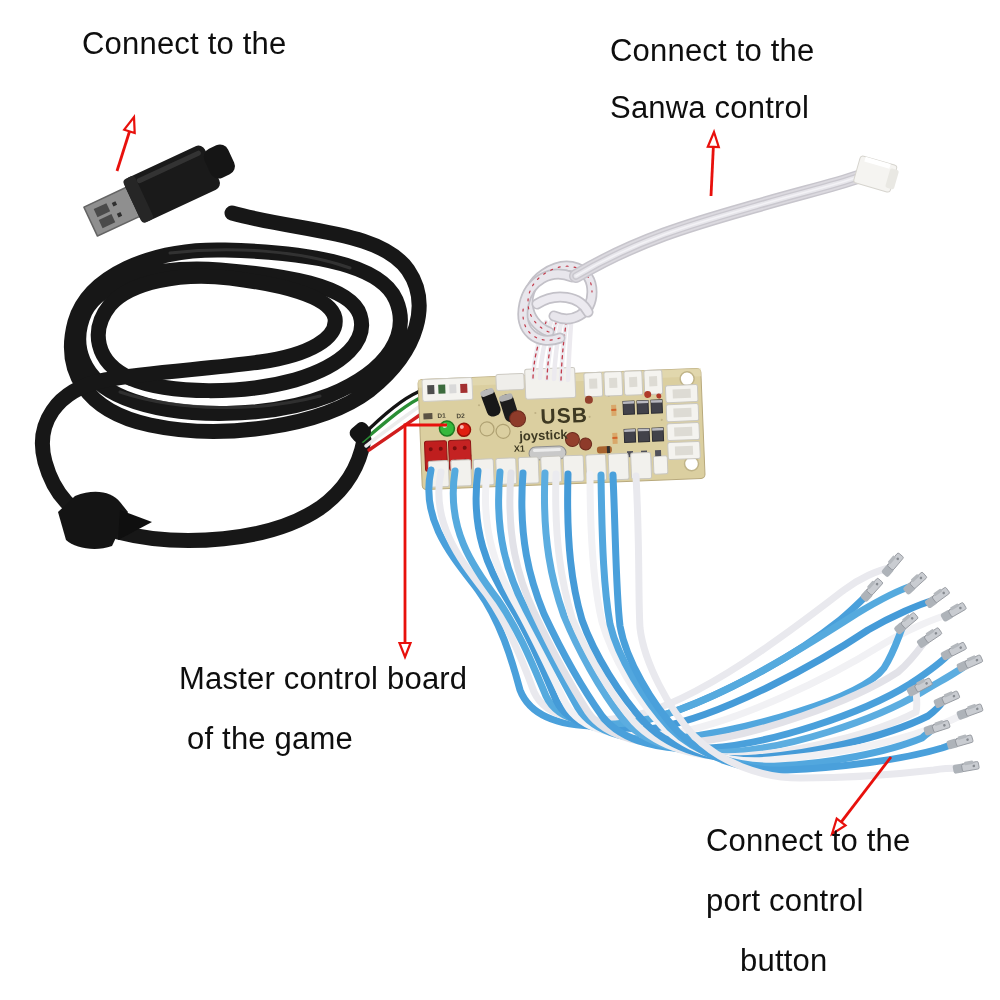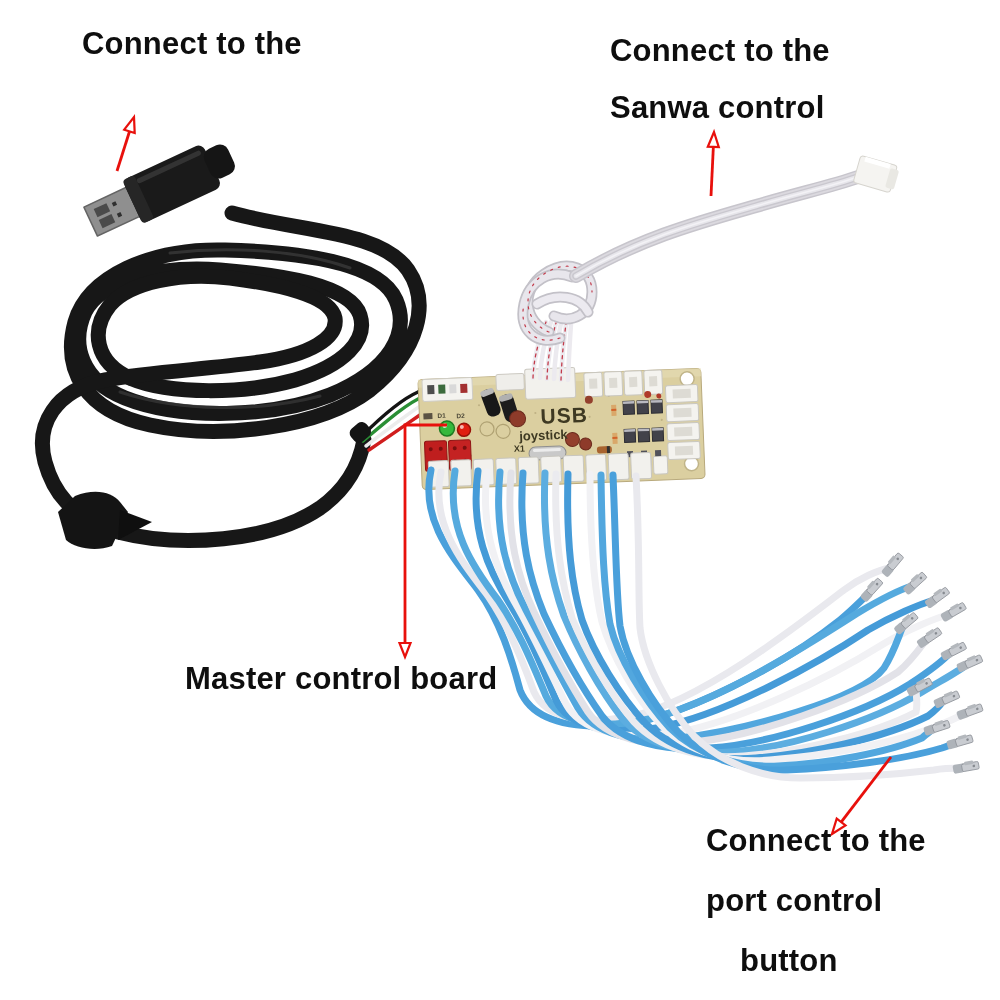--- a/index.html
+++ b/index.html
@@ -1,19 +1,19 @@
 <!DOCTYPE html>
 <html><head>
 <meta charset="utf-8">
 <style>
   html,body{margin:0;padding:0;background:#fff;}
   .stage{position:relative;width:1000px;height:1000px;background:#ffffff;overflow:hidden;
          font-family:"Liberation Sans",sans-serif;}
   .stage svg{position:absolute;left:0;top:0;}
-  .ann{position:absolute;white-space:nowrap;font-weight:bold;font-size:31px;
+  .ann{position:absolute;white-space:nowrap;font-weight:normal;font-size:31px;
        color:#0e0e0e;letter-spacing:.2px;}
 </style>
 </head>
 <body>
 
 <div class="stage">
 
 <svg width="1000" height="1000" viewBox="0 0 1000 1000">
   <defs>
     <g id="spade">
@@ -304,18 +304,19 @@
       <polygon points="832,834 845.5,825.5 836.7,818.7" fill="#ffffff" stroke-width="2.2"></polygon>
     </g>
   </g>
 </svg>
 
   <div class="ann" style="left:82px;top:26px">Connect to the</div>
 
   <div class="ann" style="left:610px;top:33px">Connect to the</div>
   <div class="ann" style="left:610px;top:90px">Sanwa control</div>
 
-  <div class="ann" style="left:185px;top:661px">Master control board</div>
+  <div class="ann" style="left:179px;top:661px">Master control board</div>
+  <div class="ann" style="left:187px;top:721px">of the game</div>
 
   <div class="ann" style="left:706px;top:823px">Connect to the</div>
   <div class="ann" style="left:706px;top:883px">port control</div>
   <div class="ann" style="left:740px;top:943px">button</div>
 </div>
 
 </body></html>

